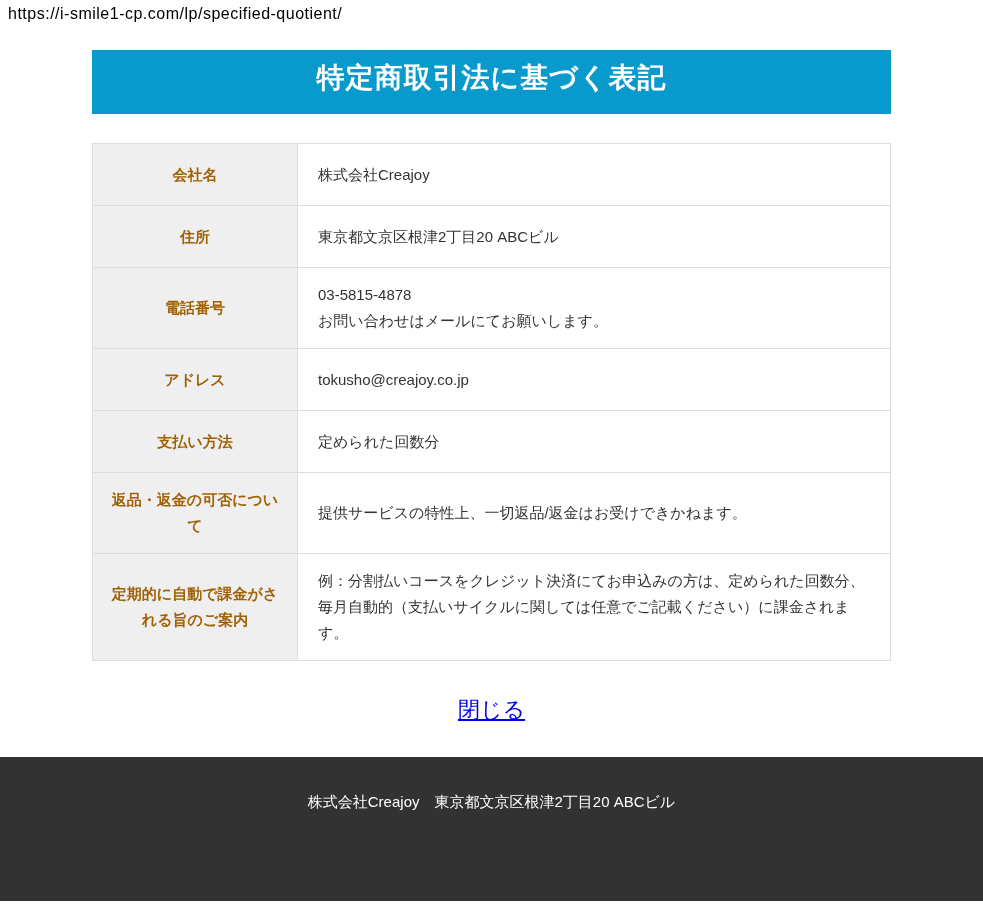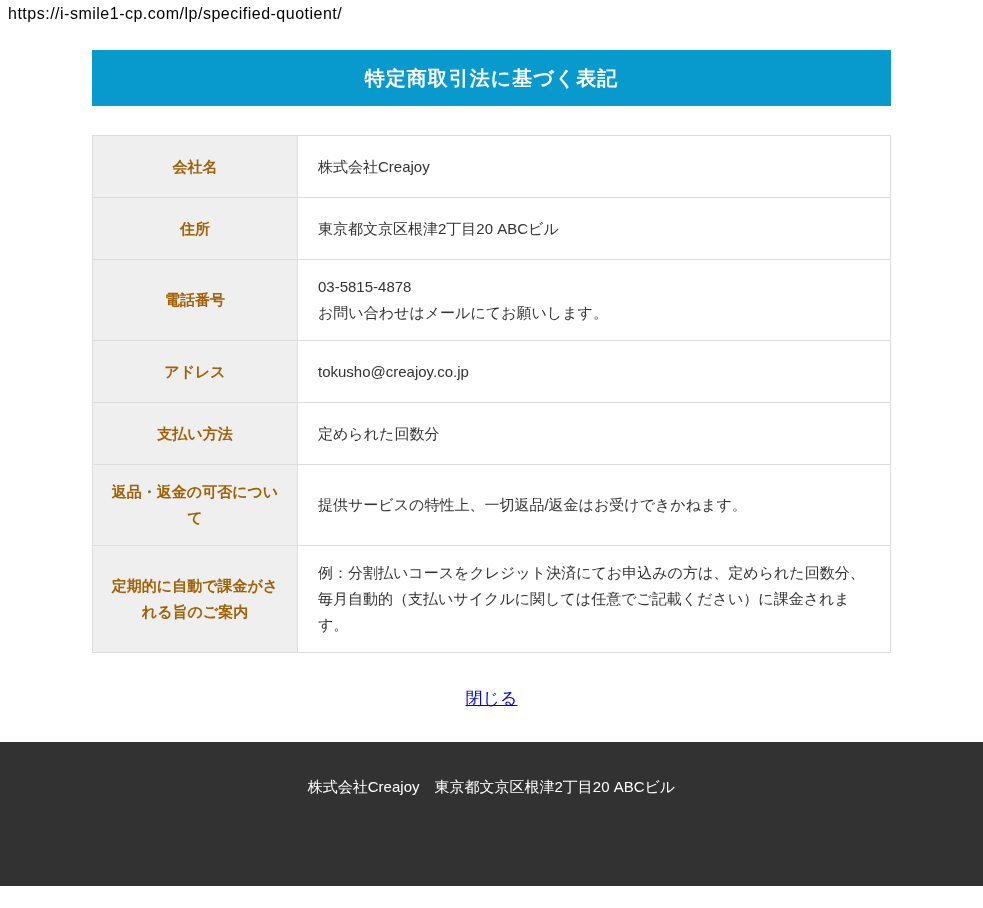--- a/index.html
+++ b/index.html
@@ -17,25 +17,25 @@
     line-height: 18px;
     color: #000000;
     letter-spacing: 0.5px;
   }
   .container {
     width: 799px;
     margin: 27px auto 0 auto;
   }
   .title-bar {
     background: #0899cd;
-    height: 56px;
+    height: 64px;
     line-height: 56px;
     text-align: center;
     color: #ffffff;
-    font-size: 20px;
+    font-size: 28px;
     font-weight: bold;
     letter-spacing: 1px;
   }
   table.tokusho {
     width: 100%;
     border-collapse: collapse;
     margin-top: 29px;
     font-size: 15px;
   }
   table.tokusho th,
@@ -59,21 +59,21 @@
     padding: 14px 20px;
     white-space: pre-line;
     color: #333333;
   }
   .close-wrap {
     text-align: center;
     margin-top: 34px;
   }
   .close-link {
     color: #0000ee;
-    font-size: 17px;
+    font-size: 22px;
     text-decoration: underline;
     cursor: pointer;
   }
   .footer {
     margin-top: 32px;
     background: #323232;
     height: 144px;
     padding-top: 34px;
     text-align: center;
     color: #ffffff;

